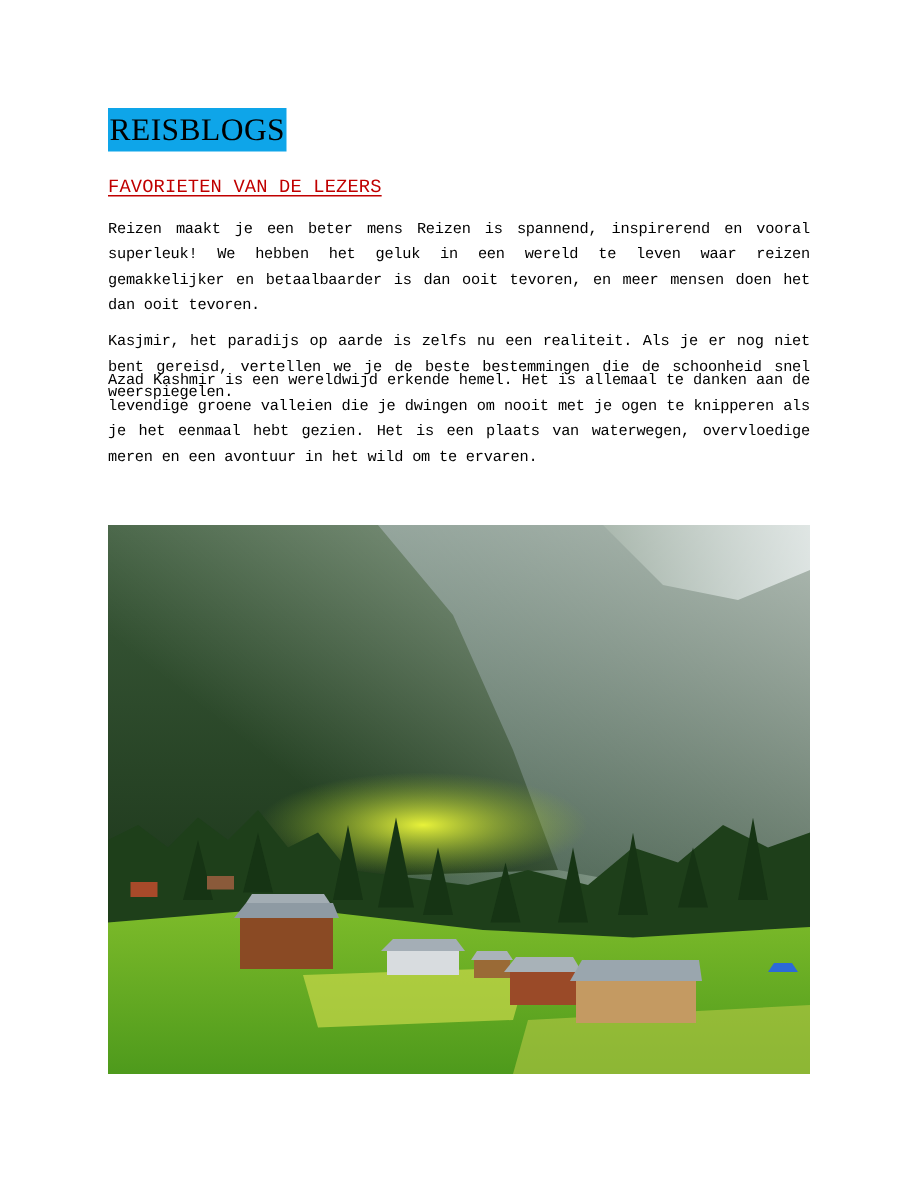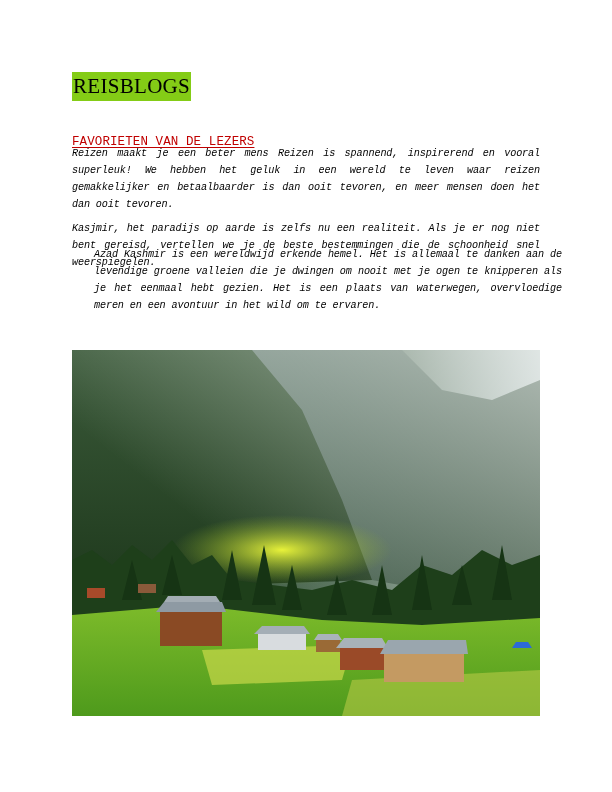--- a/index.html
+++ b/index.html
@@ -1,22 +1,22 @@
 <!DOCTYPE html>
 <html><head>
 <meta charset="utf-8">
 <style>
   html, body { margin:0; padding:0; background:#ffffff; }
   body { width:612px; height:792px; position:relative; overflow:hidden; font-family:"DejaVu Sans Mono","Liberation Mono",monospace; color:#000; }
-  .title { position:absolute; left:72px; top:72px; height:29px; background:#84cc16; padding:0 1px; font-family:"Liberation Serif","DejaVu Serif",serif; font-size:21px; line-height:29px; letter-spacing:0.3px; color:#000; }
-  .subtitle { position:absolute; left:72px; top:134px; font-family:"Liberation Mono","DejaVu Sans Mono",monospace; font-size:12.5px; line-height:16px; color:#c00000; text-decoration:underline; text-underline-offset:2px; letter-spacing:0.1px; }
-  .para { position:absolute; left:72px; width:468px; font-family:"Liberation Mono","DejaVu Sans Mono",monospace; font-size:10.2px; line-height:17px; text-align:justify; color:#000; margin:0; letter-spacing:-0.15px;font-style:italic; }
+  .title { position:absolute; left:72px; top:72px; height:29px; background:#0ea5e9; padding:0 1px; font-family:"Liberation Serif","DejaVu Serif",serif; font-size:21px; line-height:29px; letter-spacing:0.3px; color:#000; }
+  .subtitle { position:absolute; left:72px; top:117px; font-family:"Liberation Mono","DejaVu Sans Mono",monospace; font-size:12.5px; line-height:16px; color:#c00000; text-decoration:underline; text-underline-offset:2px; letter-spacing:0.1px; }
+  .para { position:absolute; left:72px; width:468px; font-family:"Liberation Mono","DejaVu Sans Mono",monospace; font-size:10.2px; line-height:17px; text-align:justify; color:#000; margin:0; letter-spacing:-0.15px; }
   .p1 { top:145px; }
   .p2 { top:220px; }
-  .p3 { top:246px;margin-left:22px; }
+  .p3 { top:246px; }
   .photo { position:absolute; left:72px; top:350px; width:468px; height:366px; overflow:hidden; }
   .photo svg { display:block; }
 </style>
 </head>
 <body>
 
 <div class="title">REISBLOGS</div>
 <div class="subtitle">FAVORIETEN VAN DE LEZERS</div>
 
 <p class="para p1">Reizen maakt je een beter mens Reizen is spannend, inspirerend en vooral superleuk! We hebben het geluk in een wereld te leven waar reizen gemakkelijker en betaalbaarder is dan ooit tevoren, en meer mensen doen het dan ooit tevoren.</p>

